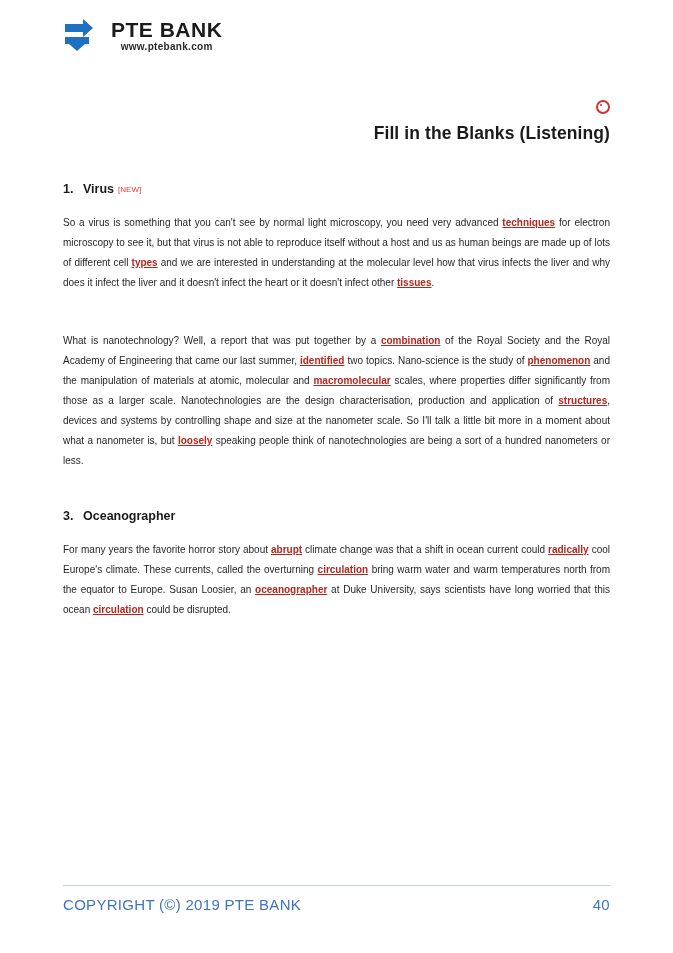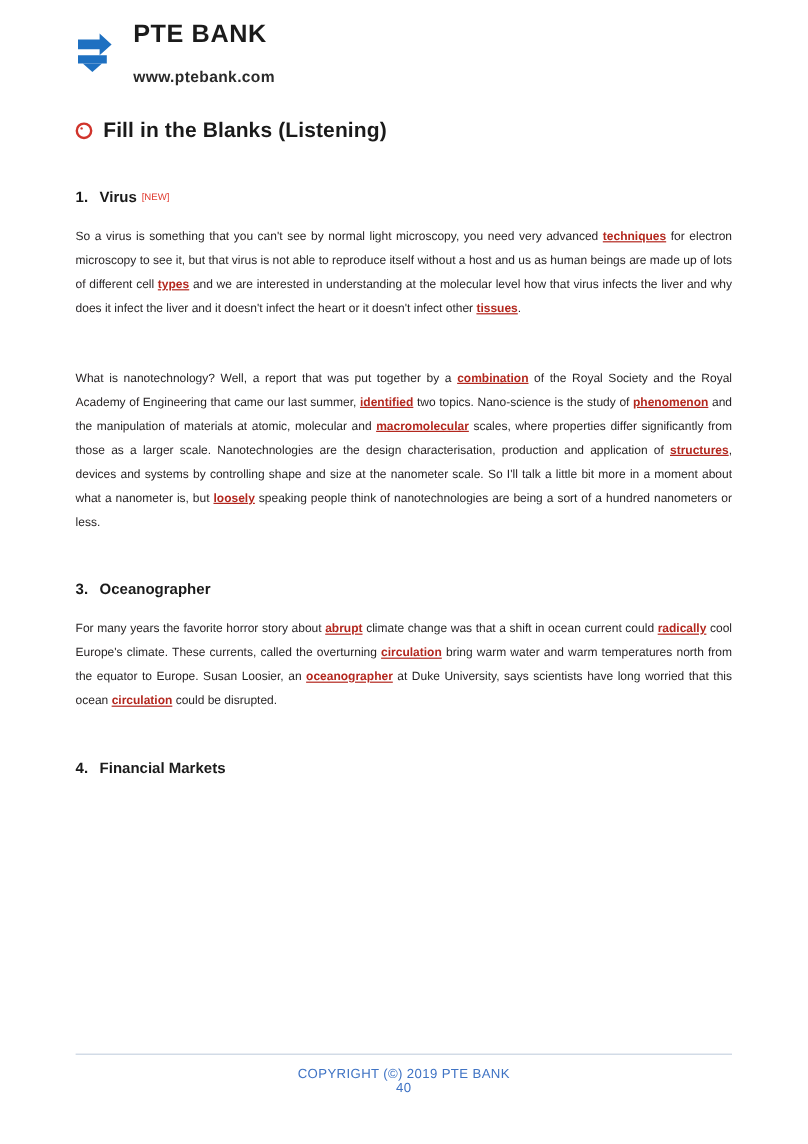--- a/index.html
+++ b/index.html
@@ -39,34 +39,35 @@
   .logo-text {
     line-height: 1;
   }
   .logo-title {
     font-size: 21px;
     font-weight: bold;
     letter-spacing: 0.5px;
     color: #1b1b1b;
   }
   .logo-sub {
-    font-size: 13px;
+    font-size: 10px;
     font-weight: bold;
     letter-spacing: 0.3px;
     color: #2a2a2a;
     text-align: center;
-    margin-top: 18px;
+    margin-top: 2px;
   }
 
   
   .main-heading {
-    margin-top: 28px;
+    margin-top: 48px;
     display: flex;
-    align-items: center;
+    align-items: flex-end;
     gap: 9px;
+    flex-direction: column;
   }
   .bullet-dot {
     width: 10px;
     height: 10px;
     border-radius: 50%;
     border: 2px solid #d0342c;
     background: #ffffff;
     position: relative;
     flex: none;
   }
@@ -131,24 +132,23 @@
     bottom: 40px;
   }
   .footer-rule {
     border-top: 1px solid #c8d3e0;
     margin-bottom: 10px;
   }
   .footer-row {
     display: flex;
     justify-content: space-between;
     align-items: center;
-    font-size: 11px;
+    font-size: 15px;
     color: #3f73c4;
     letter-spacing: 0.3px;
-    flex-direction: column;
   }
 </style>
 </head>
 <body>
 
 <div class="page">
 
   <div class="logo-block">
     <div class="logo-mark">
       <svg width="40" height="34" viewBox="0 0 40 34" xmlns="http://www.w3.org/2000/svg">
@@ -179,25 +179,20 @@
     <div class="item-body"><span>What is nanotechnology? Well, a report that was put together by a </span><span class="blank">combination</span><span> of the Royal Society and the Royal Academy of Engineering that came our last summer, </span><span class="blank">identified</span><span> two topics. Nano-science is the study of </span><span class="blank">phenomenon</span><span> and the manipulation of materials at atomic, molecular and </span><span class="blank">macromolecular</span><span> scales, where properties differ significantly from those as a larger scale. Nanotechnologies are the design characterisation, production and application of </span><span class="blank">structures</span><span>, devices and systems by controlling shape and size at the nanometer scale. So I'll talk a little bit more in a moment about what a nanometer is, but </span><span class="blank">loosely</span><span> speaking people think of nanotechnologies are being a sort of a hundred nanometers or less.</span></div>
   </div>
 
   <div class="item">
     <div class="item-title">
       <span class="item-num">3.</span><span>Oceanographer</span><span class="tag-new"></span>
     </div>
     <div class="item-body"><span>For many years the favorite horror story about </span><span class="blank">abrupt</span><span> climate change was that a shift in ocean current could </span><span class="blank">radically</span><span> cool Europe's climate. These currents, called the overturning </span><span class="blank">circulation</span><span> bring warm water and warm temperatures north from the equator to Europe. Susan Loosier, an </span><span class="blank">oceanographer</span><span> at Duke University, says scientists have long worried that this ocean </span><span class="blank">circulation</span><span> could be disrupted.</span></div>
   </div>
 
-  <div class="item">
-    <div class="item-title">
-      <span class="item-num">4.</span><span>Financial Markets</span><span class="tag-new"></span>
-    </div>
-  </div>
 
   <div class="footer">
     <div class="footer-rule"></div>
     <div class="footer-row">
       <span>COPYRIGHT (©) 2019 PTE BANK</span>
       <span>40</span>
     </div>
   </div>
 
 </div>

